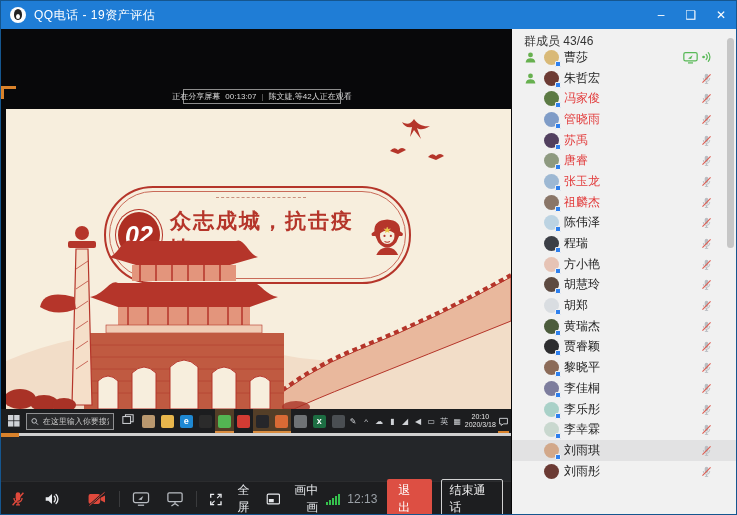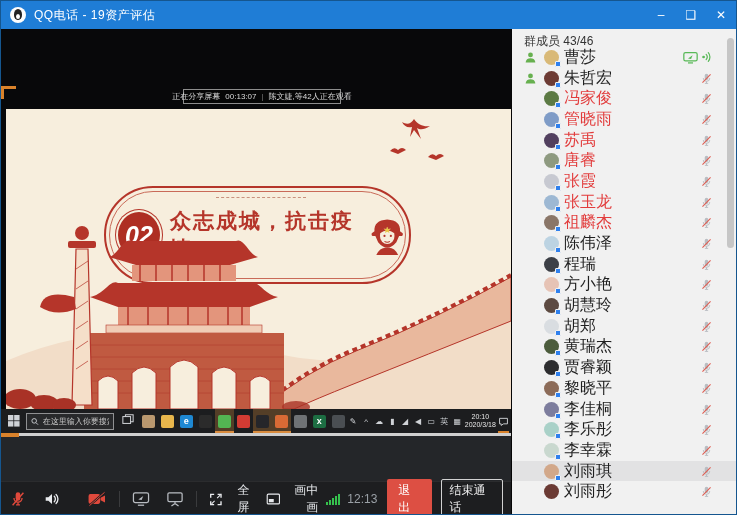--- a/index.html
+++ b/index.html
@@ -69,21 +69,21 @@
   
   .members-panel { position:absolute; left:510px; top:28px; width:226px; height:487px; background:#f1f1f1; border-left:1px solid #060606; overflow:hidden; }
   .panel-header { height:18px; padding:4px 1px 0 12px; font-size:12px; color:#333; }
   .member-list { position:absolute; left:0; top:18px; right:0; bottom:0; overflow:hidden; }
   .member-row { height:20.7px; display:flex; align-items:center; padding:0 24px 0 12px; }
   .member-row.highlighted { background:#e2e2e3; }
   .lead-ic { width:20px; display:flex; align-items:center; }
   .lead-spacer { width:20px; }
   .avatar { width:15px; height:15px; border-radius:50%; position:relative; margin-right:5px; flex:none; }
   .badge { position:absolute; right:-2px; bottom:-2px; width:6px; height:6px; background:#2f80ed; border:1px solid #f1f1f1; border-radius:1px; }
-  .m-name { font-size:16px; color:#1f1f1f; white-space:nowrap;text-align:right; }
+  .m-name { font-size:12px; color:#1f1f1f; white-space:nowrap;text-align:right; }
   .m-name.red { color:#e23c3c; }
   .m-status { margin-left:auto; display:flex; align-items:center; gap:3px; }
   .scroll-thumb { position:absolute; right:3px; top:9px; width:7px; height:210px; background:#c6c6c6; border-radius:4px; }
 </style>
 </head>
 <body>
 
 <div class="window">
 
   <div class="titlebar">
@@ -445,35 +445,20 @@
             <svg width="13" height="13" viewBox="0 0 16 16">
               <path d="M8 2a2.2 2.2 0 0 1 2.2 2.2v3.6A2.2 2.2 0 0 1 8 10a2.2 2.2 0 0 1-2.2-2.2V4.2A2.2 2.2 0 0 1 8 2z" fill="#b9bdc2"></path>
               <path d="M4 7.5a4 4 0 0 0 8 0" fill="none" stroke="#b9bdc2" stroke-width="1.2"></path>
               <path d="M8 11.5V14M6 14h4" stroke="#b9bdc2" stroke-width="1.2"></path>
               <path d="M3 13 13 3" stroke="#e05c50" stroke-width="1.3"></path>
             </svg>
           </span>
         </div>
         <div class="member-row">
           <span class="lead-spacer"></span>
-          <span class="avatar" style="background:#c7c9d1">
-            <span class="badge"></span>
-          </span>
-          <span class="m-name red">张霞</span>
-          <span class="m-status">
-            <svg width="13" height="13" viewBox="0 0 16 16">
-              <path d="M8 2a2.2 2.2 0 0 1 2.2 2.2v3.6A2.2 2.2 0 0 1 8 10a2.2 2.2 0 0 1-2.2-2.2V4.2A2.2 2.2 0 0 1 8 2z" fill="#b9bdc2"></path>
-              <path d="M4 7.5a4 4 0 0 0 8 0" fill="none" stroke="#b9bdc2" stroke-width="1.2"></path>
-              <path d="M8 11.5V14M6 14h4" stroke="#b9bdc2" stroke-width="1.2"></path>
-              <path d="M3 13 13 3" stroke="#e05c50" stroke-width="1.3"></path>
-            </svg>
-          </span>
-        </div>
-        <div class="member-row">
-          <span class="lead-spacer"></span>
           <span class="avatar" style="background:#9db8d3">
             <span class="badge"></span>
           </span>
           <span class="m-name red">张玉龙</span>
           <span class="m-status">
             <svg width="13" height="13" viewBox="0 0 16 16">
               <path d="M8 2a2.2 2.2 0 0 1 2.2 2.2v3.6A2.2 2.2 0 0 1 8 10a2.2 2.2 0 0 1-2.2-2.2V4.2A2.2 2.2 0 0 1 8 2z" fill="#b9bdc2"></path>
               <path d="M4 7.5a4 4 0 0 0 8 0" fill="none" stroke="#b9bdc2" stroke-width="1.2"></path>
               <path d="M8 11.5V14M6 14h4" stroke="#b9bdc2" stroke-width="1.2"></path>
               <path d="M3 13 13 3" stroke="#e05c50" stroke-width="1.3"></path>

